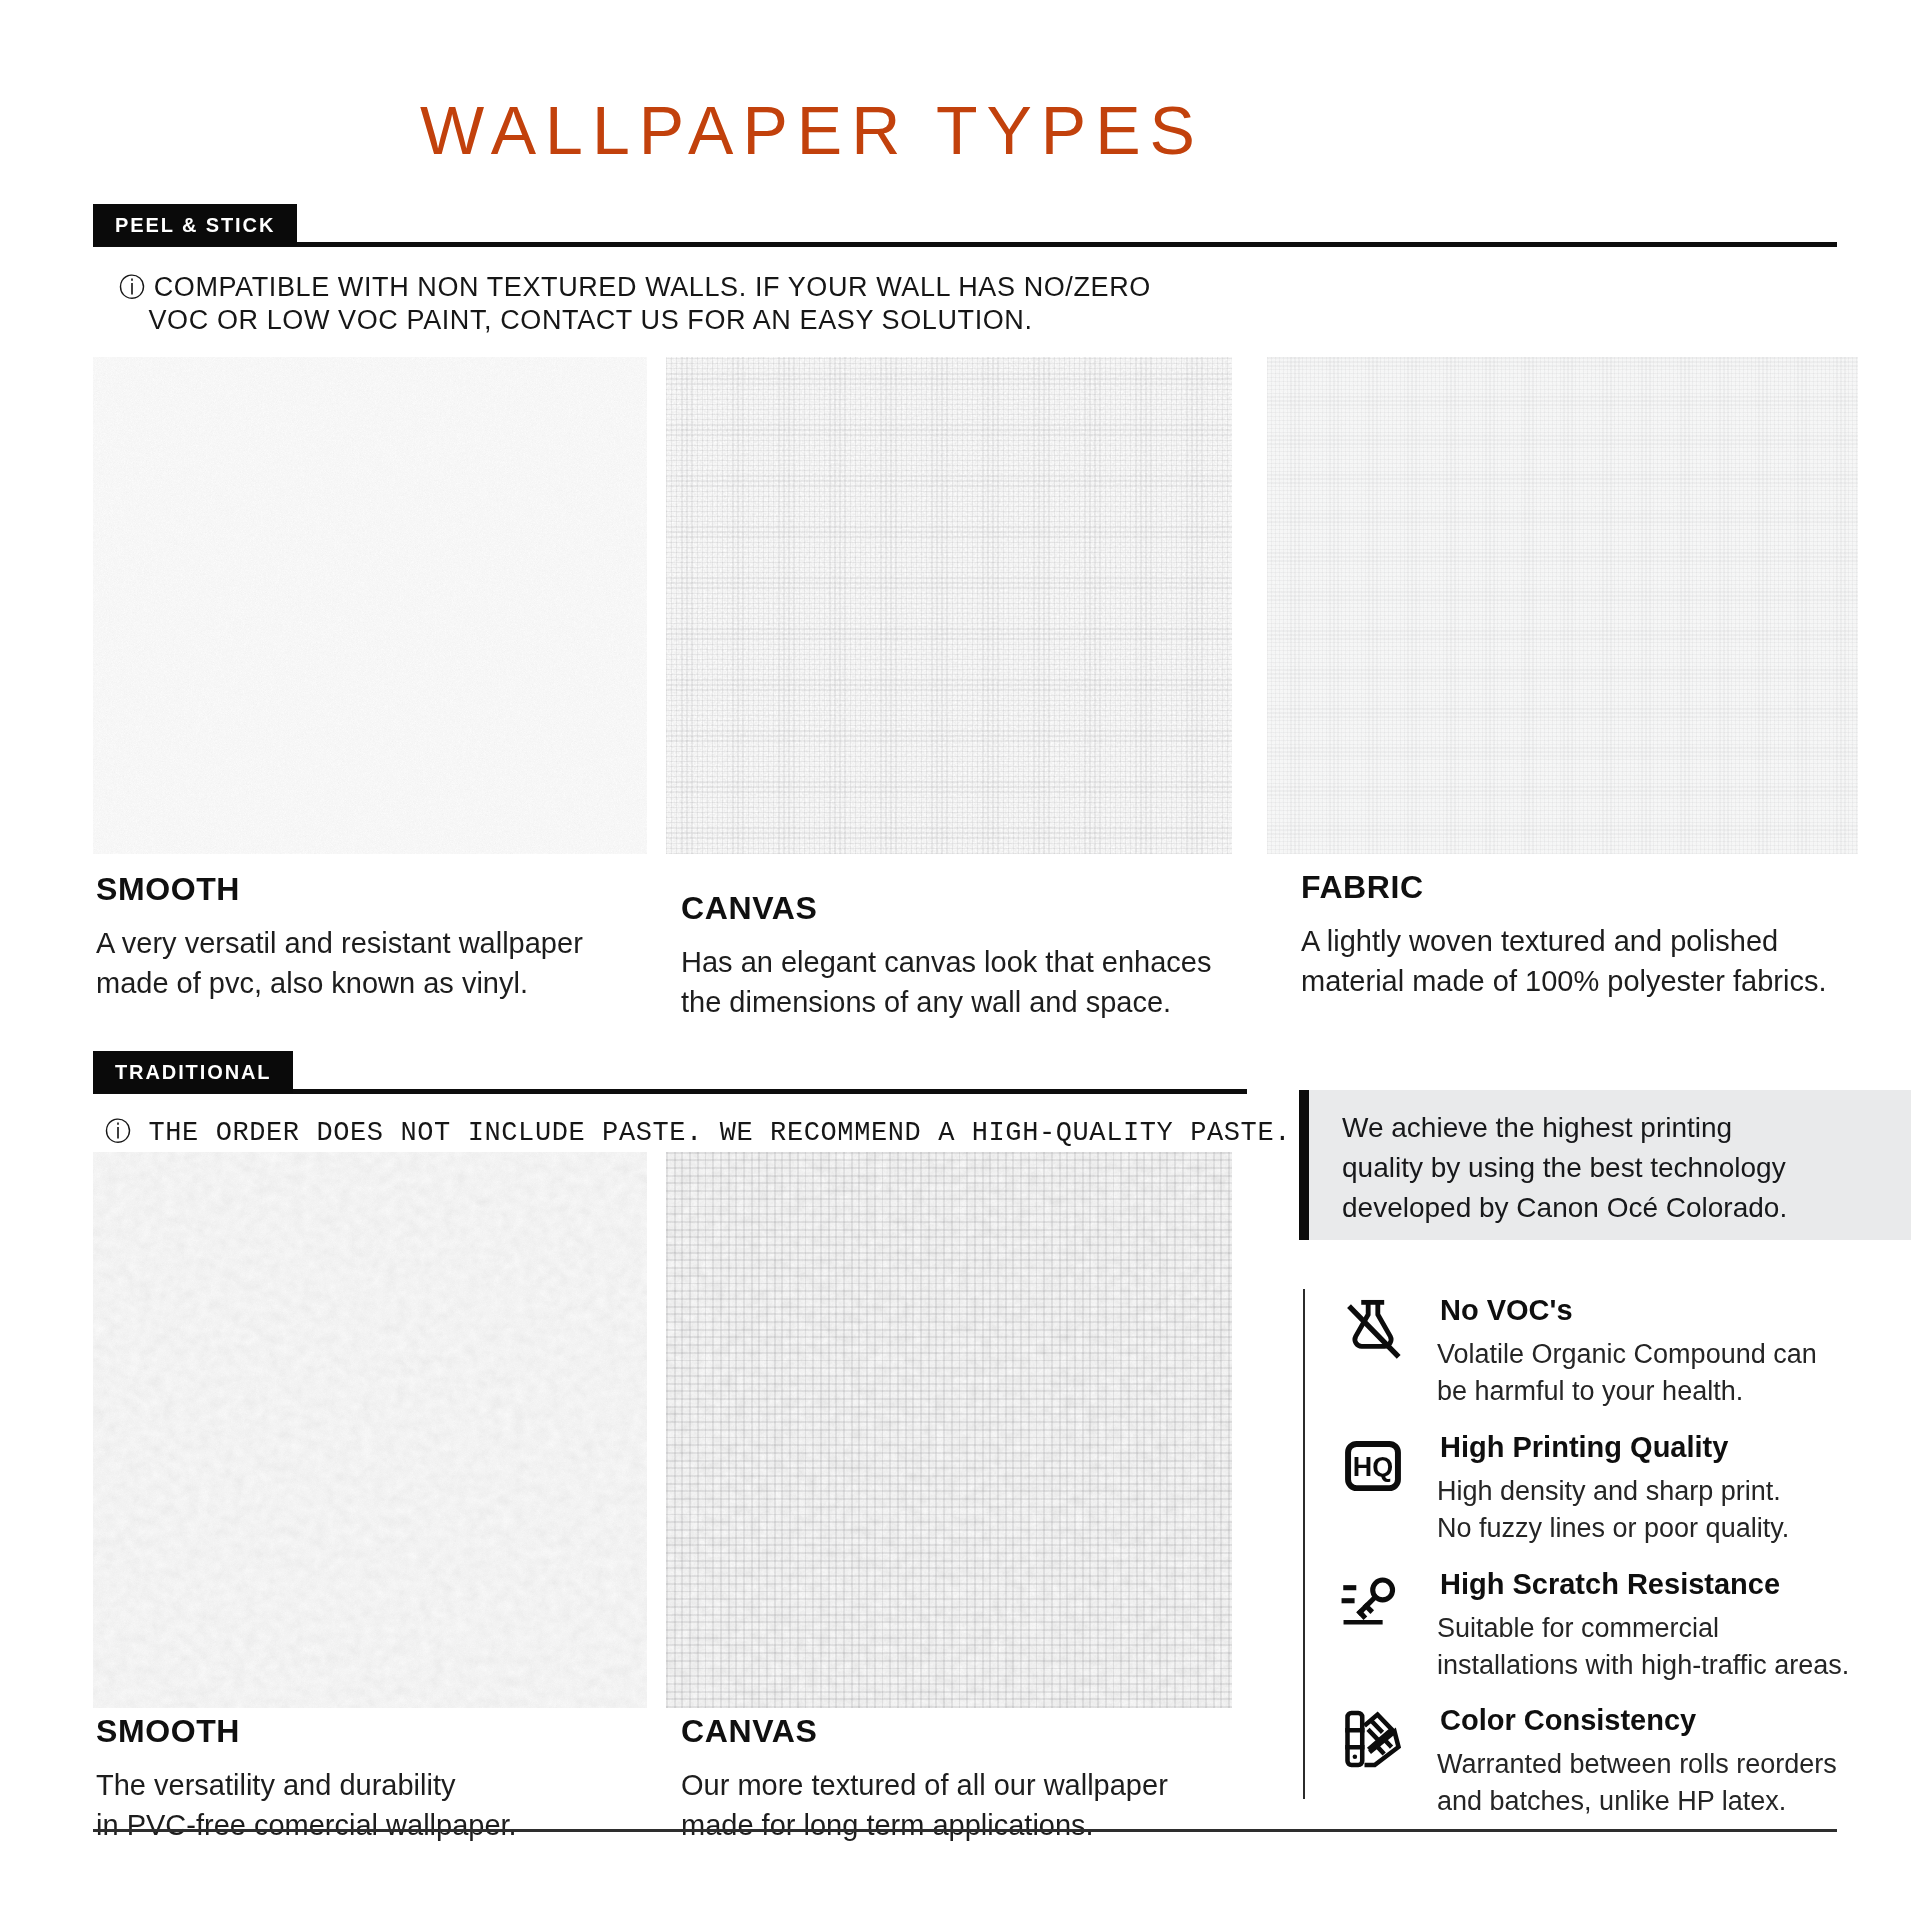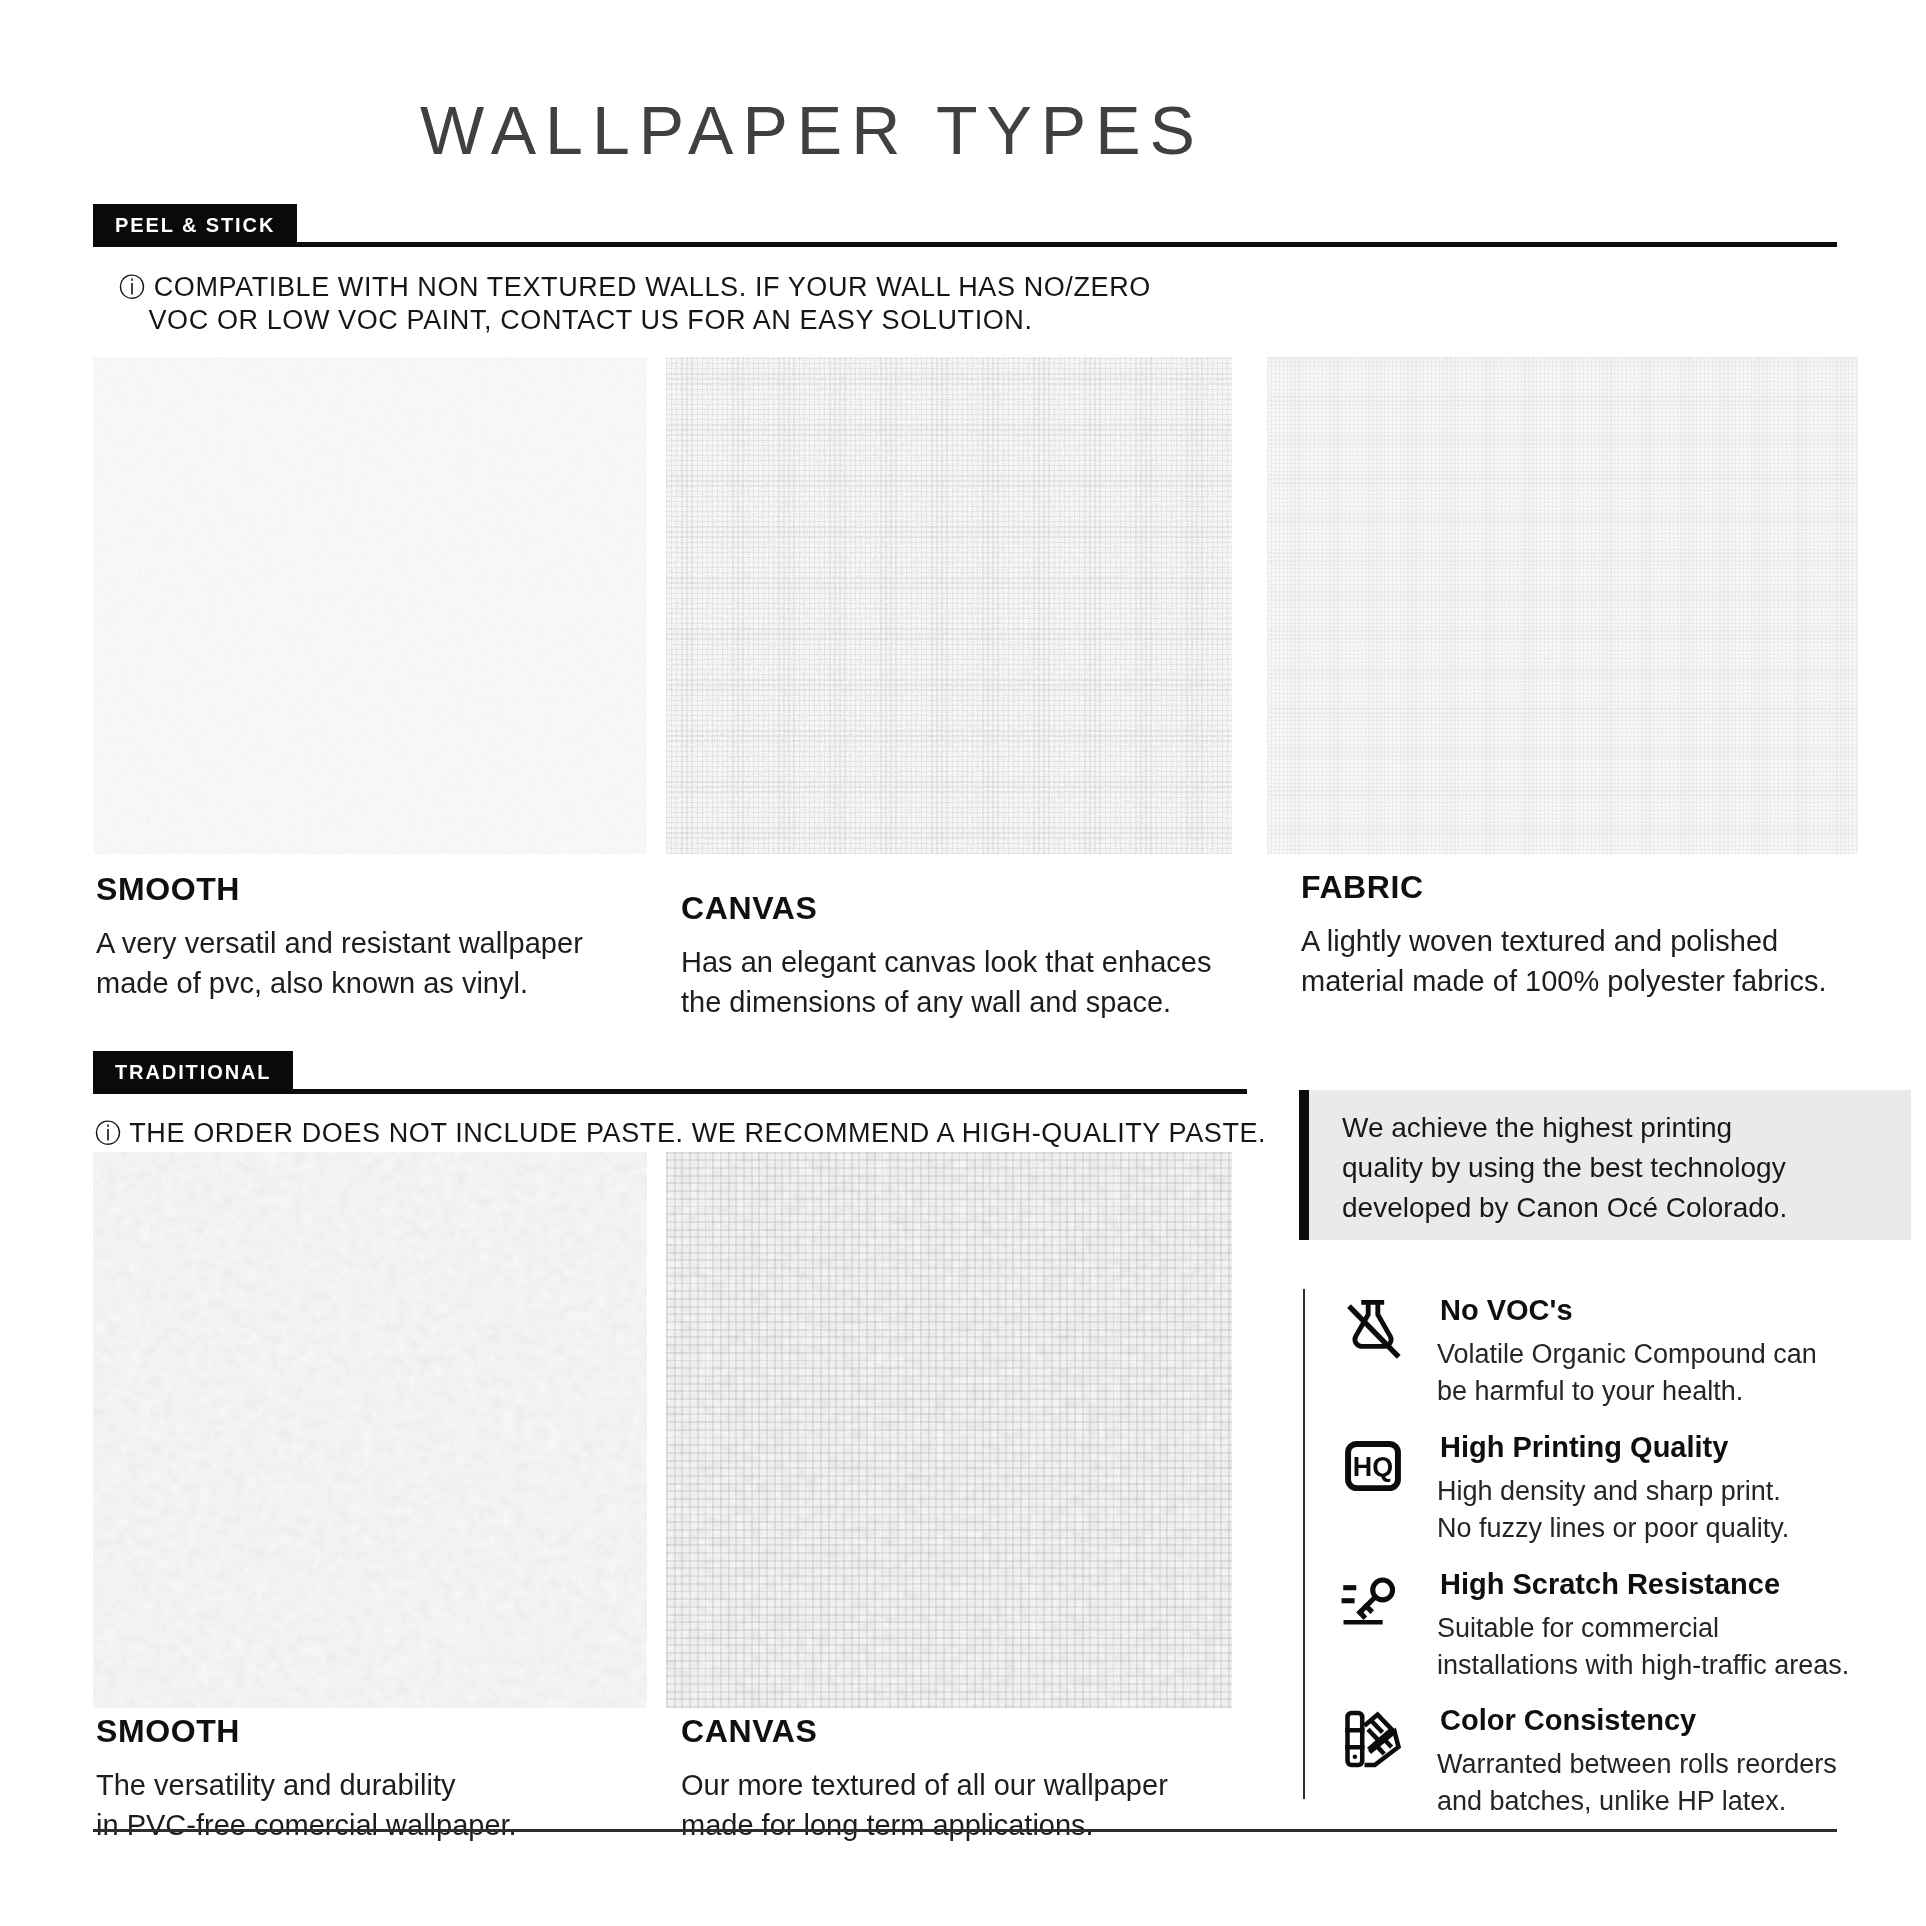--- a/index.html
+++ b/index.html
@@ -1,36 +1,36 @@
 <!DOCTYPE html>
 <html style="font-size:10.3px"><head>
 <meta charset="utf-8">
 <style>
   html,body{margin:0;padding:0;background:#ffffff;}
   .page{position:relative;width:1926px;height:1926px;background:#ffffff;overflow:hidden;
         font-family:"Liberation Sans", sans-serif;color:#141414;}
 
   
   .main-title{position:absolute;left:385px;top:91px;width:854px;text-align:center;
-    font-size:68px;font-weight:400;letter-spacing:9px;color:#404040;white-space:nowrap;}
+    font-size:68px;font-weight:400;letter-spacing:9px;color:#c2410c;white-space:nowrap;}
 
   
   .badge{position:absolute;height:42px;line-height:42px;background:#0a0a0a;color:#ffffff;
     font-size:20px;font-weight:700;letter-spacing:1.9px;padding:0 22px;white-space:nowrap;z-index:2;}
   .badge-peel{left:93px;top:204px;}
   .badge-trad{left:93px;top:1051px;}
   .hrule{position:absolute;background:#0d0d0d;}
   .rule-peel{left:93px;top:242px;width:1744px;height:4.5px;}
   .rule-trad{left:93px;top:1089px;width:1154px;height:4.5px;}
   .rule-bottom{left:93px;top:1829px;width:1744px;height:3.2px;background:#2e2e2e;}
 
   
   .note{position:absolute;font-size:27px;line-height:33px;letter-spacing:0.6px;color:#161616;}
   .note-peel{left:95px;top:271px;margin-left:24px;}
-  .note-trad{left:95px;top:1117px;}
+  .note-trad{left:105px;top:1117px;font-family:Liberation Mono, monospace;}
   .note .indent{padding-left:29.5px;display:block;}
   .info-glyph{font-size:26px;}
 
   
   .swatch{position:absolute;background:#f3f4f4;overflow:hidden;}
   .swatch svg.fill{position:absolute;left:0;top:0;width:100%;height:100%;display:block;}
   .weave{position:absolute;left:0;top:0;right:0;bottom:0;}
   .weave-canvas{background:
      repeating-linear-gradient(0deg, rgba(120,120,125,0.11) 0 1.3px, rgba(0,0,0,0) 1.3px 5.1px),
      repeating-linear-gradient(90deg, rgba(120,120,125,0.11) 0 1.3px, rgba(0,0,0,0) 1.3px 5.1px);}

